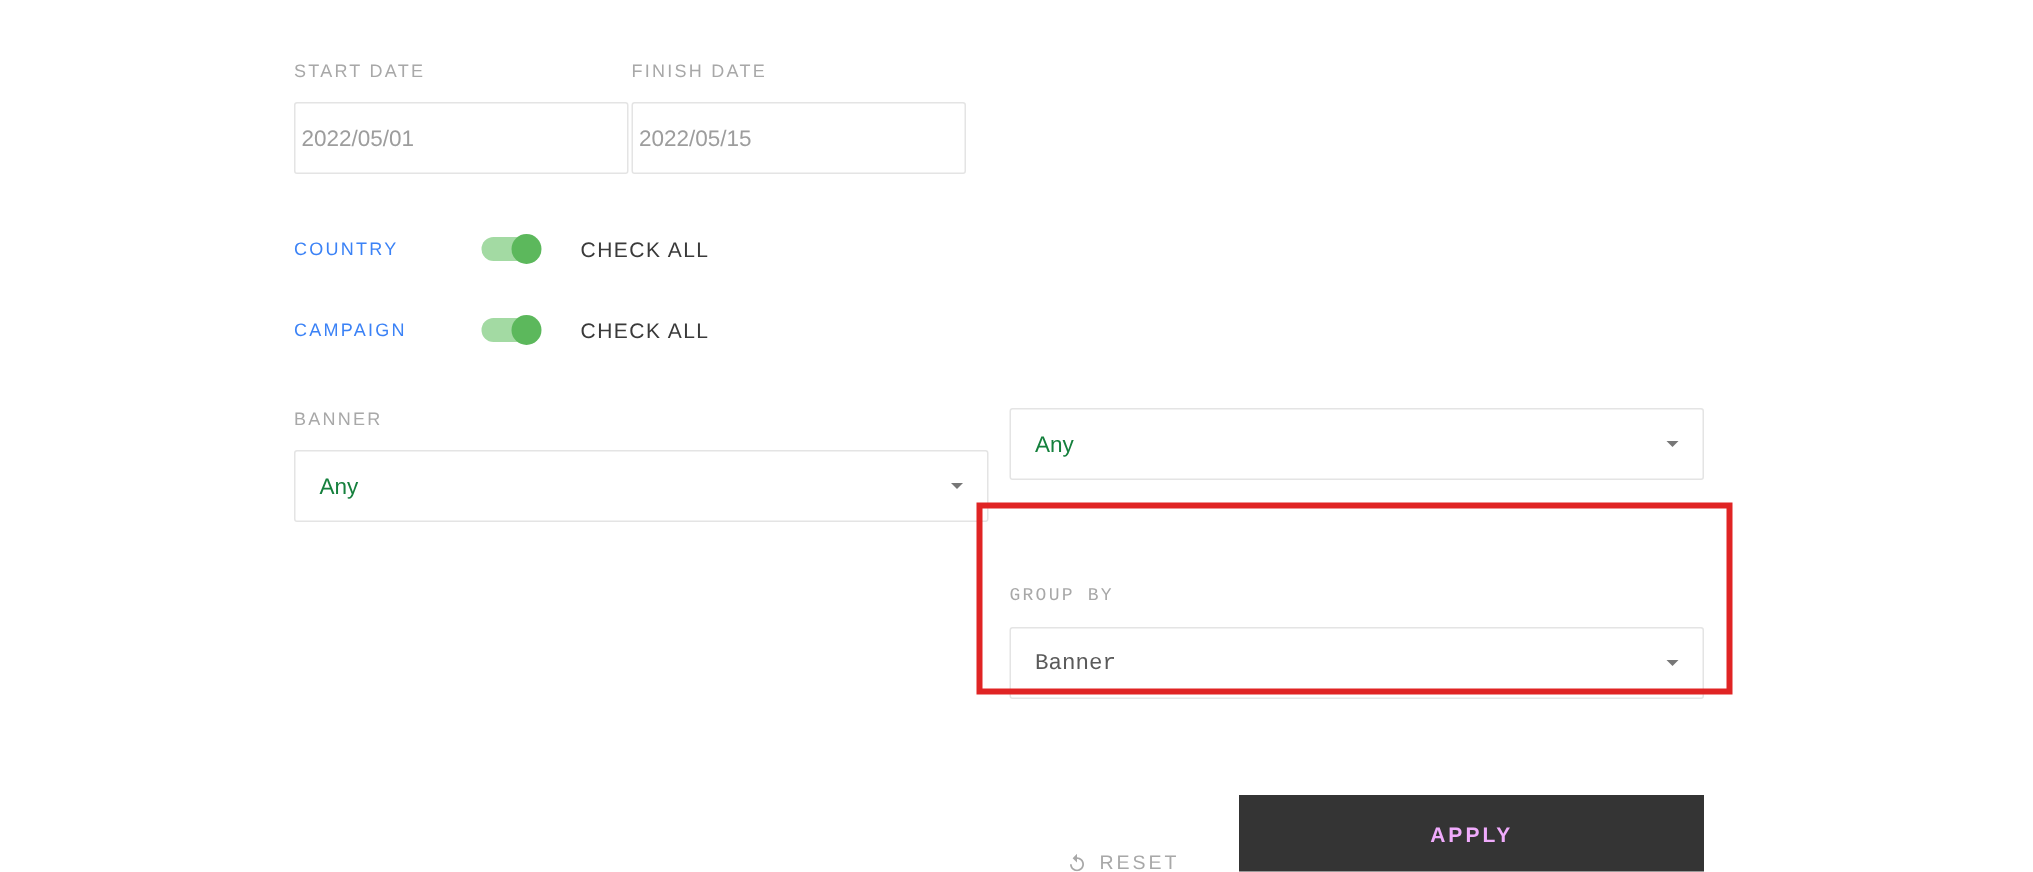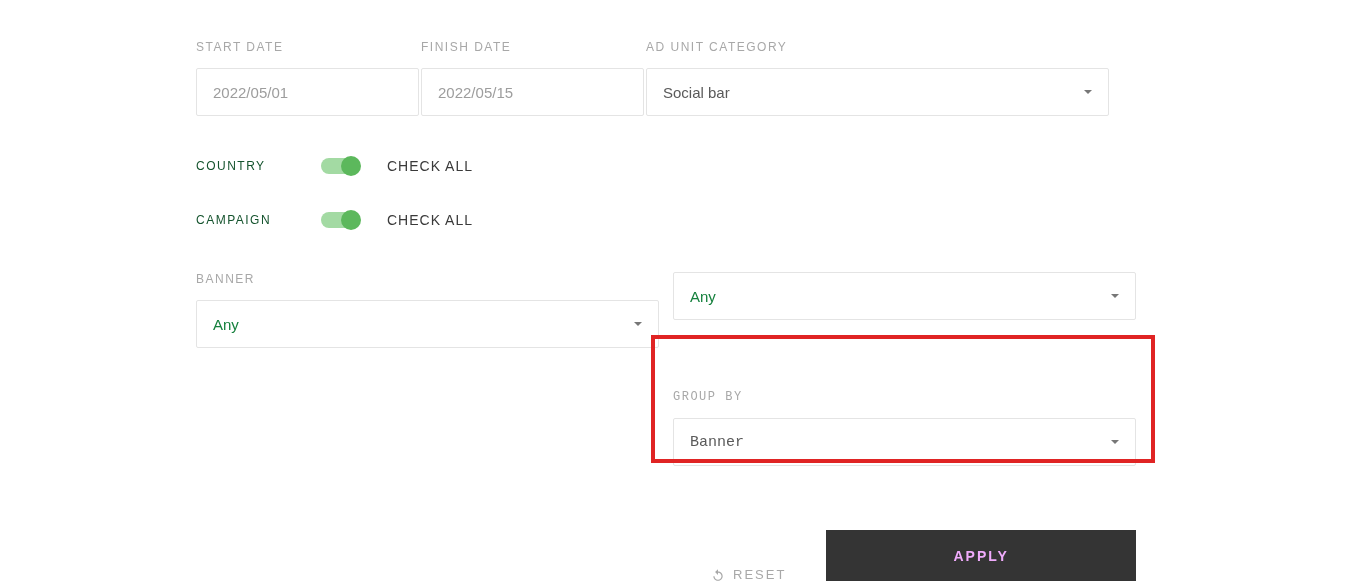--- a/index.html
+++ b/index.html
@@ -30,21 +30,21 @@
       font-weight: 500;
       letter-spacing: 1.5px;
       color: #a8a8a8;
       text-transform: uppercase;
       margin-bottom: 14px;
     }
     .input {
       height: 48px;
       border: 1px solid #e4e4e4;
       border-radius: 2px;
-      padding: 0 16px;
+      padding: 0 4px;
       font-size: 15px;
       color: #5a5a5a;
       background: #fff;
       outline: none;
     }
     .input::placeholder {
       color: #9d9d9d;
     }
     .select {
       height: 48px;
@@ -72,21 +72,21 @@
     .toggle-row {
       display: flex;
       align-items: center;
       margin-top: 42px;
     }
     .toggle-row + .toggle-row { margin-top: 38px; }
     .toggle-label {
       font-size: 12px;
       font-weight: 500;
       letter-spacing: 1.5px;
-      color: #14532d;
+      color: #3b82f6;
       text-transform: uppercase;
       width: 125px;
     }
     .toggle {
       position: relative;
       width: 36px;
       height: 16px;
       background: #a3daa3;
       border-radius: 10px;
       cursor: pointer;
@@ -173,27 +173,20 @@
 
   <div class="row">
     <div class="field-group w-small">
       <span class="label">START DATE</span>
       <input class="input w-small" placeholder="2022/05/01" style="">
     </div>
     <div class="field-group w-small">
       <span class="label">FINISH DATE</span>
       <input class="input w-small" placeholder="2022/05/15" style="">
     </div>
-    <div class="field-group w-large">
-      <span class="label">AD UNIT CATEGORY</span>
-      <div class="select w-large">
-        <span>Social bar</span>
-        <span class="caret"></span>
-      </div>
-    </div>
   </div>
 
   <div class="toggle-row">
     <span class="toggle-label">COUNTRY</span>
     <div class="toggle"></div>
     <span class="toggle-text">CHECK ALL</span>
   </div>
 
   <div class="toggle-row">
     <span class="toggle-label">CAMPAIGN</span>

